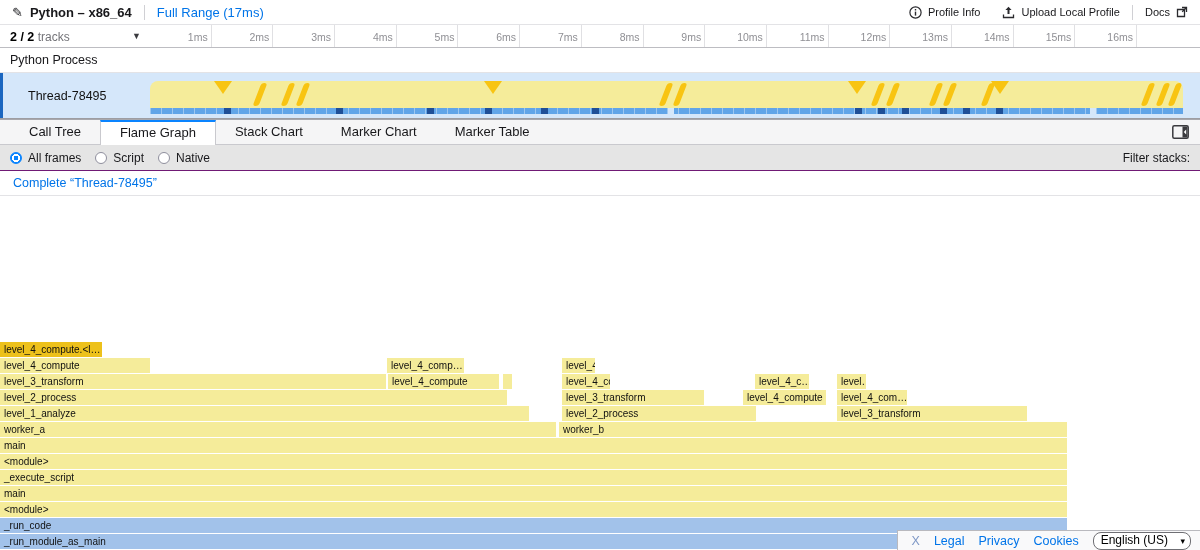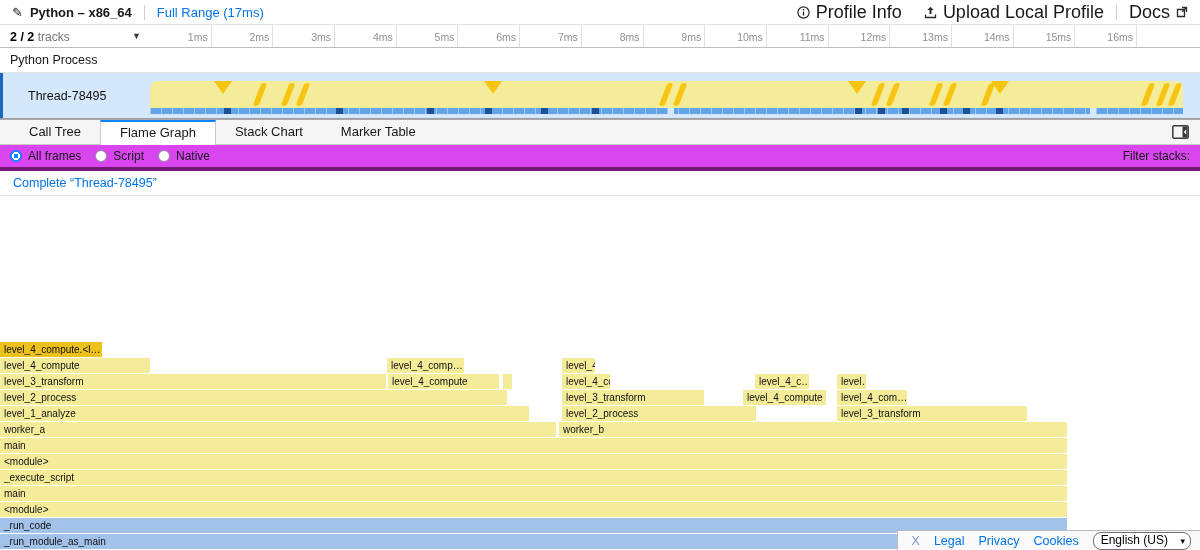--- a/index.html
+++ b/index.html
@@ -7,21 +7,21 @@
        font-family:"Liberation Sans",sans-serif;color:#18181b;}
 
   
   .hdr{position:absolute;top:0;left:0;right:0;height:25px;display:flex;align-items:center;
        padding:0 12px;box-sizing:border-box;border-bottom:1px solid #e3e3e6;background:#fff;}
   .pencil{font-size:13px;color:#18181b;}
   .hdr-title{font-weight:bold;font-size:13px;margin-left:7px;}
   .vdiv{width:1px;height:15px;background:#d0d0d4;margin:0 12px;}
   .link{color:#0074e8;font-size:13px;cursor:pointer;text-decoration:none;}
   .hdr-right{margin-left:auto;display:flex;align-items:center;}
-  .hdr-btn{display:flex;align-items:center;gap:6px;font-size:18px;color:#18181b;cursor:pointer;margin-left:22px;}
+  .hdr-btn{display:flex;align-items:center;gap:6px;font-size:11px;color:#18181b;cursor:pointer;margin-left:22px;}
   .hdr-btn svg{display:block;}
 
   
   .tlbar{position:absolute;top:25px;left:0;right:0;height:23px;border-bottom:1px solid #bdbdc2;
          background:#fff;display:flex;box-sizing:border-box;}
   .tcount{width:150px;box-sizing:border-box;position:relative;font-size:12px;color:#737378;
           padding:5px 0 0 10px;}
   .tcount b{color:#000;font-size:12.5px;}
   .dd-arrow{position:absolute;right:9px;top:6px;font-size:9px;color:#3a3a3e;cursor:pointer;}
   .ruler{flex:1;display:flex;overflow:hidden;}
@@ -51,22 +51,22 @@
   
   .tabbar{position:absolute;top:119px;left:0;right:0;height:26px;background:#f5f5f6;
           border-top:1px solid #a8a8ad;border-bottom:1px solid #c9c9ce;box-sizing:border-box;
           display:flex;padding-left:10px;}
   .tab{font-size:13px;line-height:23px;padding:0 19px;cursor:pointer;box-sizing:border-box;color:#18181b;}
   .tab.active{background:#fff;border-top:2px solid #0a84ff;border-left:1px solid #c9c9ce;
               border-right:1px solid #c9c9ce;margin-bottom:-1px;line-height:21px;}
   .panel-toggle{position:absolute;right:11px;top:5px;cursor:pointer;}
 
   
-  .settings{position:absolute;top:145px;left:0;right:0;height:26px;background:#d946ef;
-            border-bottom:4px solid #701a75;box-sizing:border-box;display:flex;align-items:center;
+  .settings{position:absolute;top:145px;left:0;right:0;height:26px;background:#e5e5e5;
+            border-bottom:1px solid #701a75;box-sizing:border-box;display:flex;align-items:center;
             padding:0 10px;font-size:12px;}
   .radio-item{display:flex;align-items:center;margin-right:14px;cursor:pointer;}
   .radio{width:12px;height:12px;border-radius:50%;box-sizing:border-box;border:1px solid #8f8f9d;
          background:#fff;margin-right:6px;flex:0 0 auto;}
   .radio.sel{border:1px solid #0a84ff;
              background:radial-gradient(circle,#0a84ff 0 2.5px,#fff 2.5px 4px,#0a84ff 4px);}
   .filter{margin-left:auto;display:flex;align-items:center;gap:7px;}
   .filter-label{font-size:12px;color:#18181b;}
   .filter-box{position:relative;width:302px;}
   .filter-box svg{position:absolute;left:6px;top:4px;}
@@ -207,20 +207,21 @@
           <div class="sgap" style="left: 518px;"></div>
           <div class="sgap" style="left: 940px;"></div>
         </div>
     </div>
   </div>
 
   <div class="tabbar">
     <span class="tab">Call Tree</span>
     <span class="tab active">Flame Graph</span>
     <span class="tab">Stack Chart</span>
+    <span class="tab">Marker Chart</span>
     <span class="tab">Marker Table</span>
     <span class="panel-toggle">
       <svg width="17" height="14" viewBox="0 0 17 14">
           <rect x="0.8" y="0.8" width="15.4" height="12.4" fill="none" stroke="#3a3a3e" stroke-width="1.5" rx="1.5"></rect>
           <rect x="10.5" y="1.5" width="5" height="11" fill="#3a3a3e"></rect>
           <path d="M14.2 4.5 L11.8 7 L14.2 9.5 Z" fill="#fff"></path>
         </svg>
     </span>
   </div>
 

